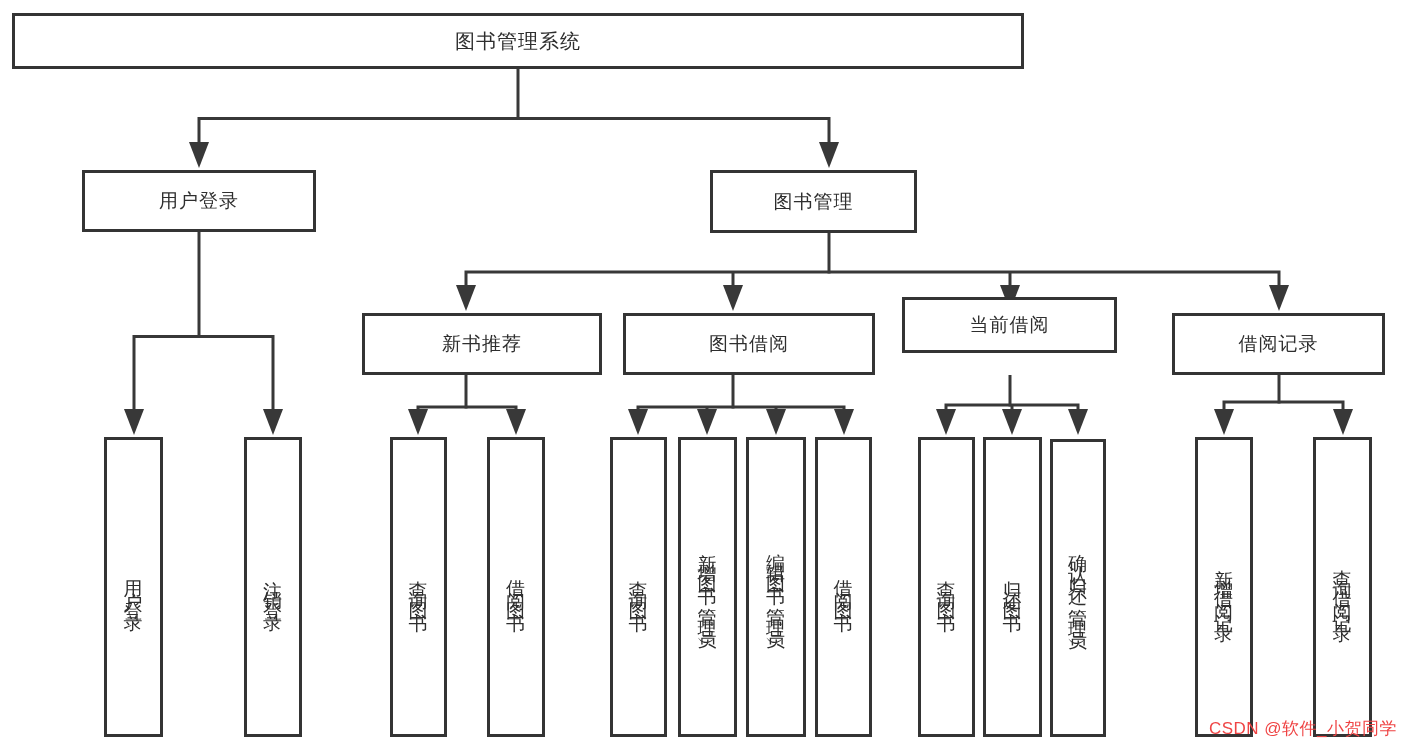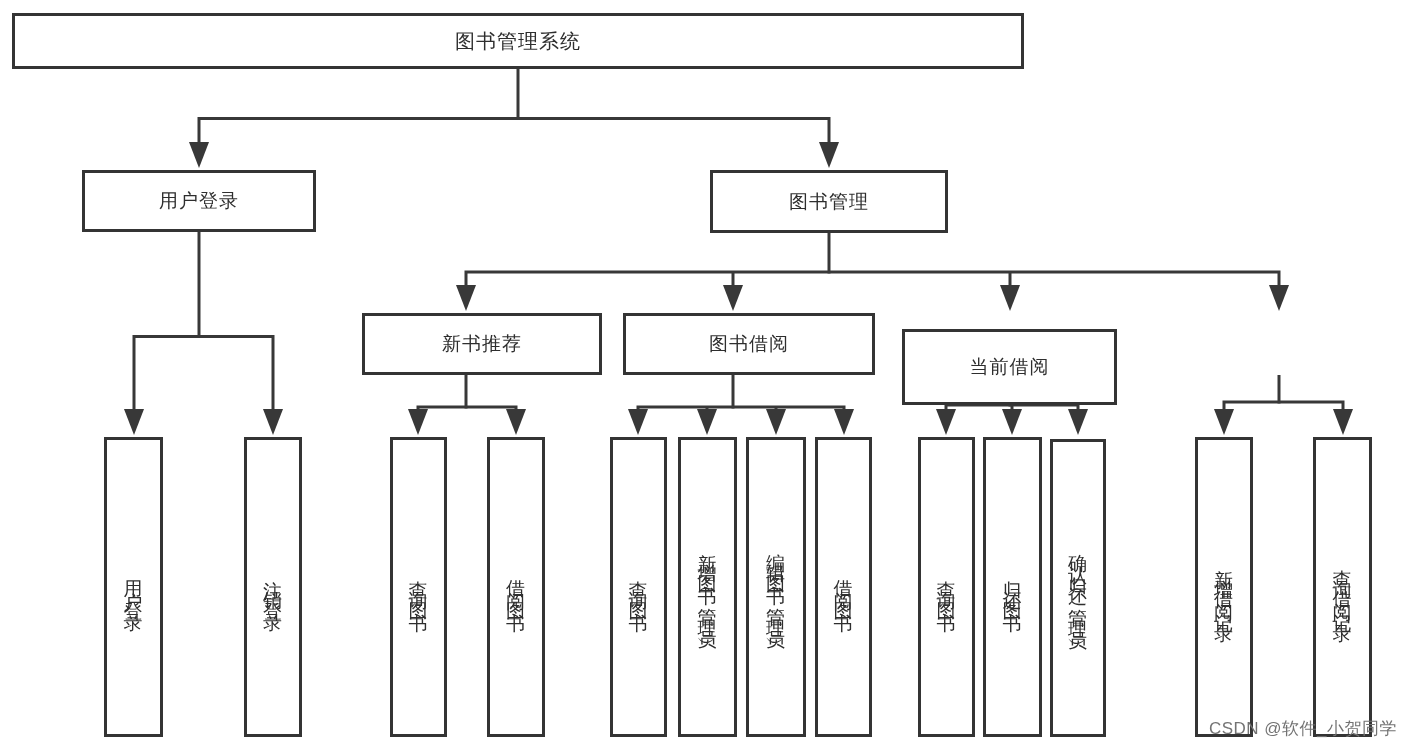--- a/index.html
+++ b/index.html
@@ -48,21 +48,21 @@
     letter-spacing: 11px;
     line-height: 1;
     white-space: nowrap;
   }
 
   #watermark {
     position: absolute;
     right: 8px;
     bottom: 7px;
     font-size: 17px;
-    color: #737373;
+    color: #ef4444;
     letter-spacing: 0.5px;
     z-index: 3;
     white-space: nowrap;
   }
 </style>
 </head>
 <body>
 
 <div id="canvas">
 
@@ -118,32 +118,35 @@
     </g>
   </svg>
 
   <div class="node root" style="left:12px;top:13px;width:1012px;height:56px">
     <span class="hlabel">图书管理系统</span>
   </div>
 
   <div class="node" style="left:82px;top:170px;width:234px;height:62px">
     <span class="hlabel">用户登录</span>
   </div>
-  <div class="node" style="left:710px;top:170px;width:238px;height:63px">
+  <div class="node" style="left:710px;top:170px;width:207px;height:63px">
     <span class="hlabel">图书管理</span>
   </div>
 
   <div class="node" style="left:362px;top:313px;width:240px;height:62px">
     <span class="hlabel">新书推荐</span>
   </div>
   <div class="node" style="left:623px;top:313px;width:252px;height:62px">
     <span class="hlabel">图书借阅</span>
   </div>
-  <div class="node" style="left:902px;top:329px;width:215px;height:76px">
+  <div class="node" style="left:902px;top:297px;width:215px;height:56px">
     <span class="hlabel">当前借阅</span>
+  </div>
+  <div class="node" style="left:1172px;top:313px;width:213px;height:62px">
+    <span class="hlabel">借阅记录</span>
   </div>
 
   <div class="node" style="left:104px;top:437px;width:59px;height:300px">
     <span class="vlabel">用户登录</span>
   </div>
   <div class="node" style="left:244px;top:437px;width:58px;height:300px">
     <span class="vlabel">注销登录</span>
   </div>
 
   <div class="node" style="left:390px;top:437px;width:57px;height:300px">

